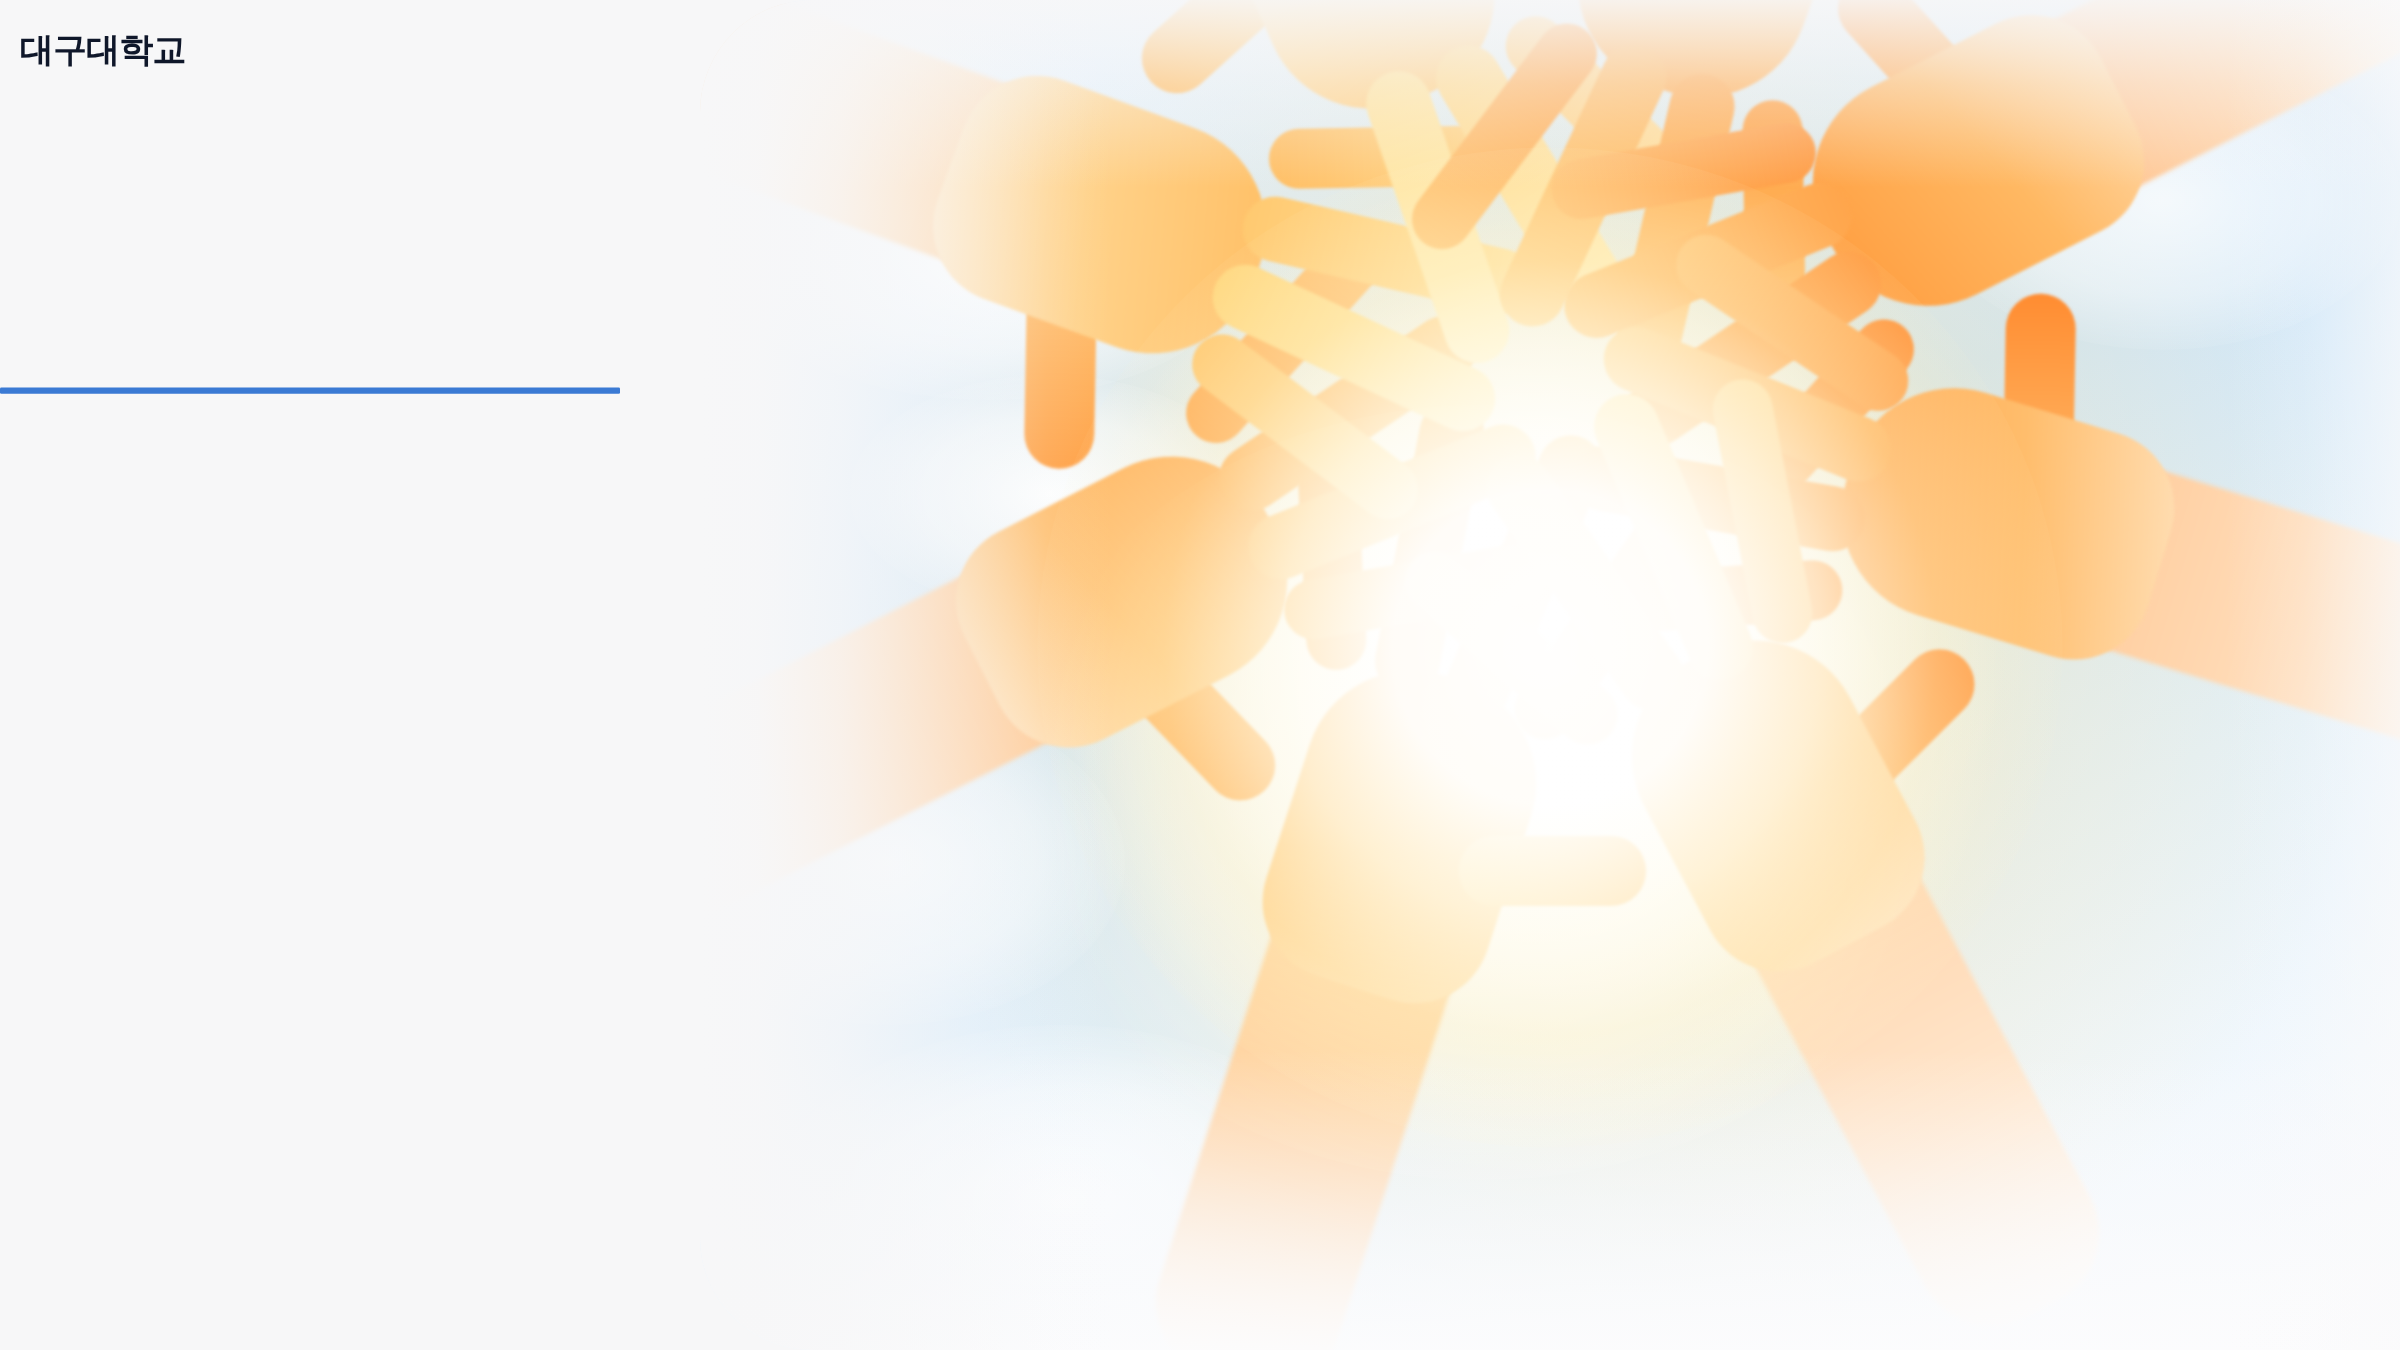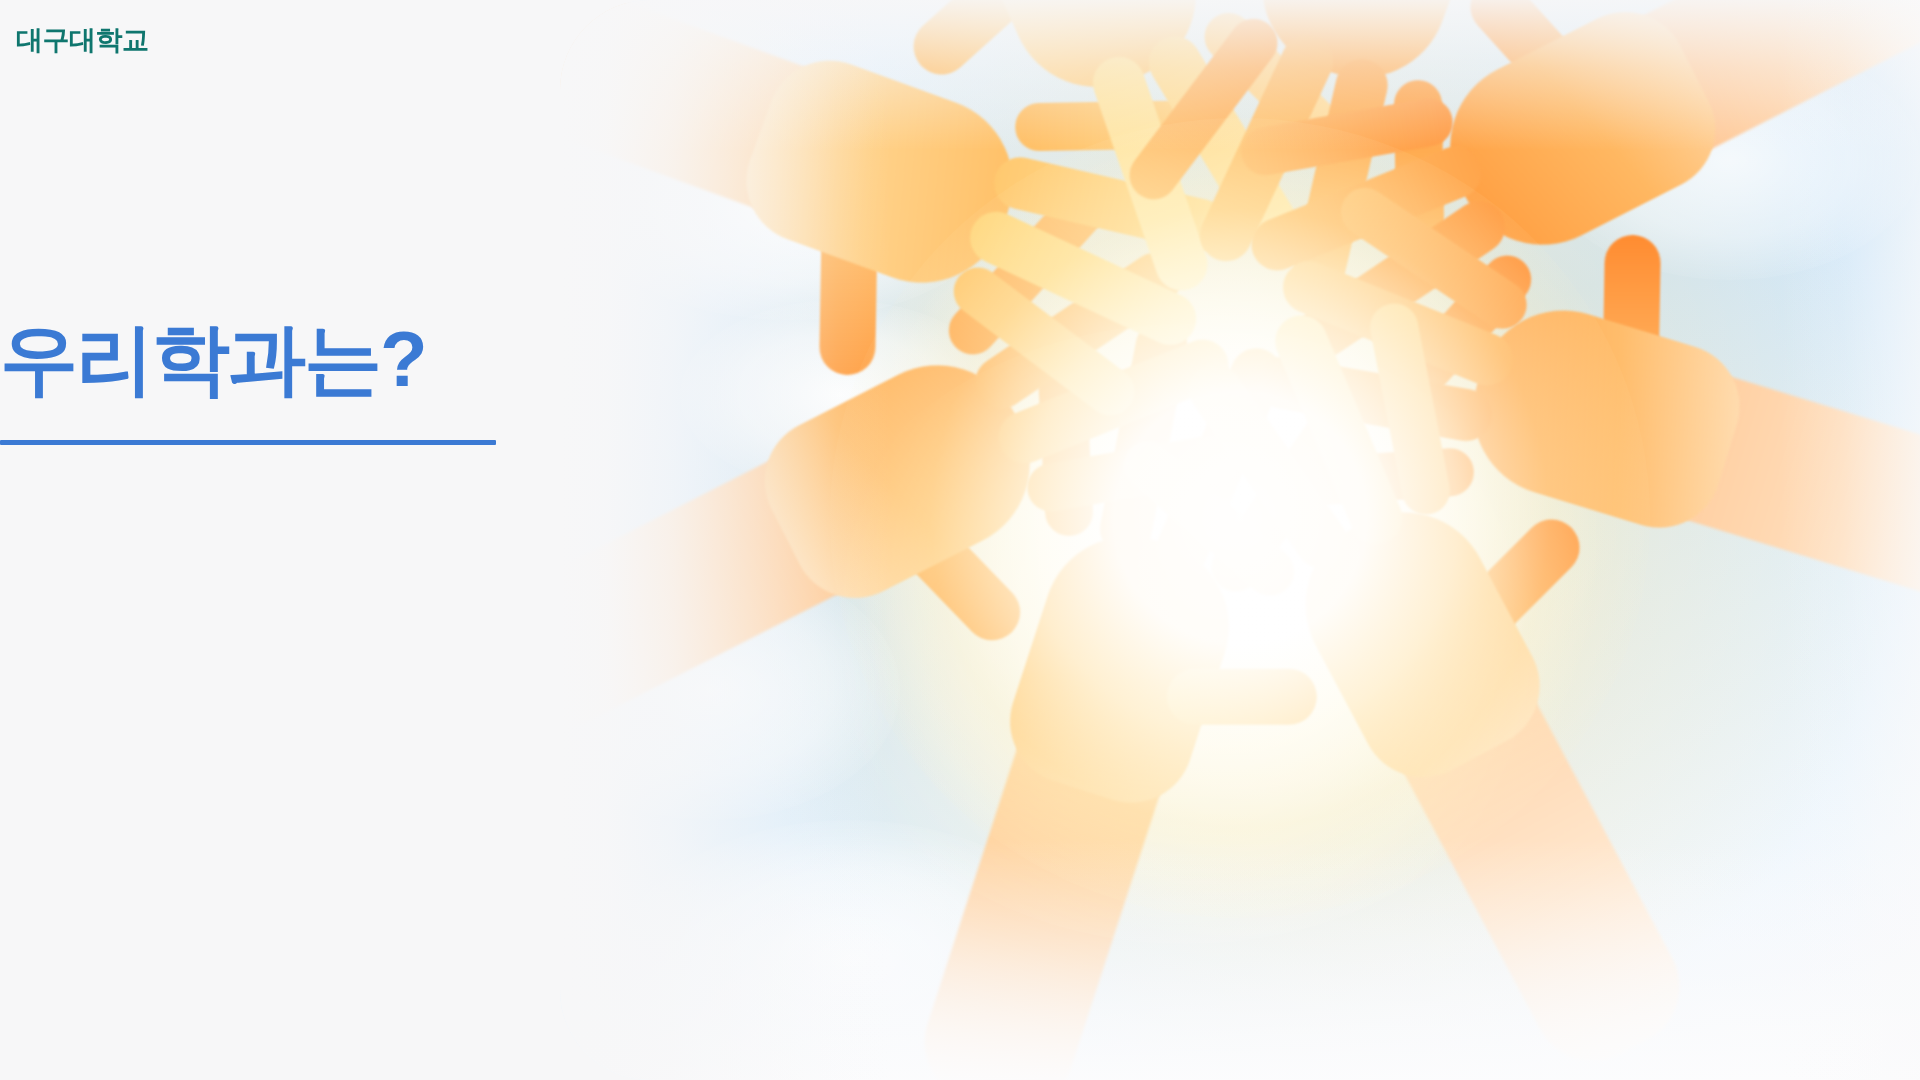--- a/index.html
+++ b/index.html
@@ -200,21 +200,21 @@
   }
 
   
   .logo {
     position: absolute;
     left: 16px;
     top: 22px;
     font-size: 27px;
     font-weight: 700;
     letter-spacing: -0.5px;
-    color: #0f766e;
+    color: #0f172a;
     white-space: nowrap;
     z-index: 6;
   }
 
   .headline-block {
     position: absolute;
     left: 0px;
     top: 268px;
     z-index: 6;
   }
@@ -348,17 +348,16 @@
       <div class="photo-fade-top"></div>
       <div class="photo-fade-bottom"></div>
       <div class="photo-fade-right"></div>
       <div class="photo-fade-left"></div>
     </div>
   </div>
 
   <div class="logo">대구대학교</div>
 
   <div class="headline-block">
-    <h2 class="subtitle">우리학과는?</h2>
     <div class="rule"></div>
   </div>
 
 </div>
 
 </body></html>

